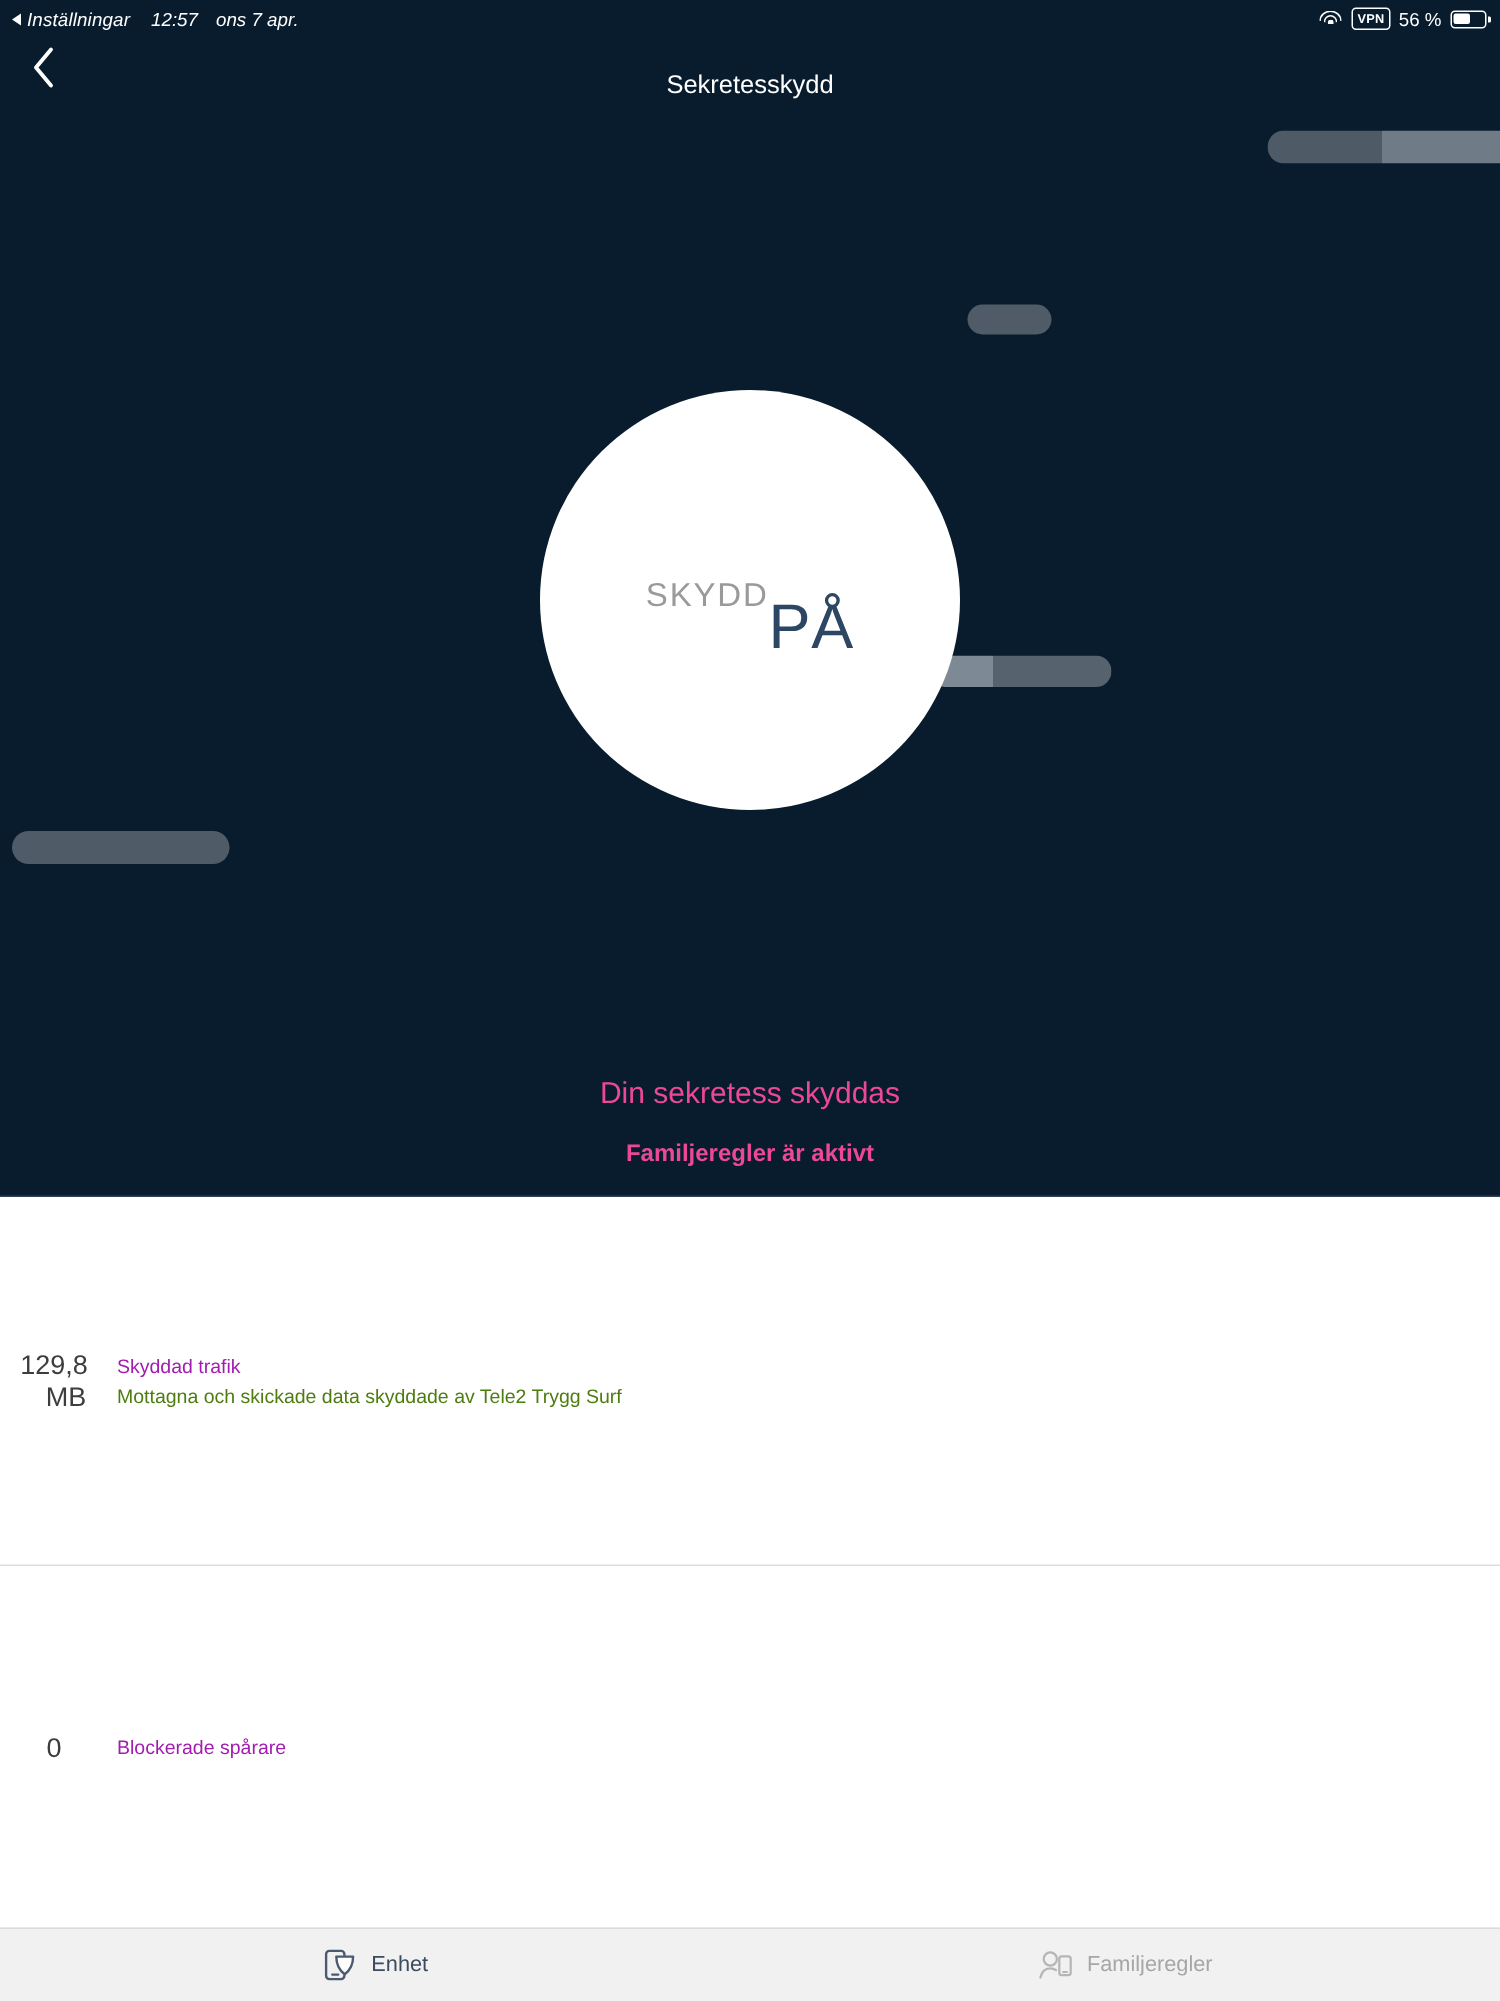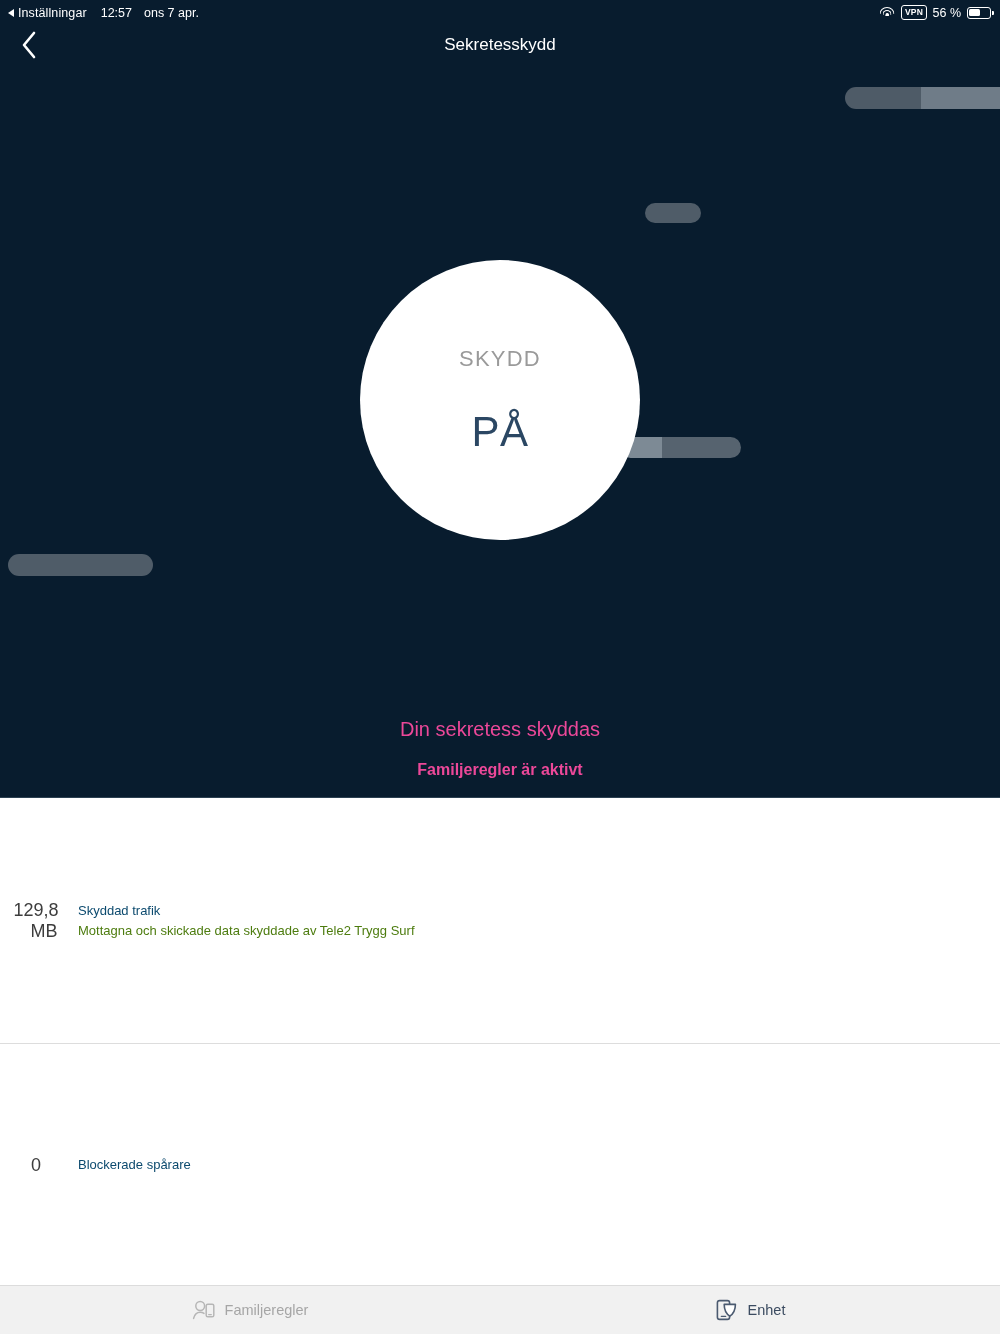--- a/index.html
+++ b/index.html
@@ -12,21 +12,21 @@
   }
   #screen { position:relative; width:1000px; height:1334px; overflow:hidden; background:#ffffff; }
 
   
   .statusbar{
     position:absolute; top:0; left:0; width:1000px; height:25px;
     background:#081c2e; color:#ffffff;
     display:flex; align-items:center;
     font-size:12.5px; z-index:30;
   }
-  .sb-left{ display:flex; align-items:center; gap:0; padding-left:8px; }
+  .sb-left{ display:flex; align-items:center; gap:0; padding-left:8px;font-style:italic; }
   .sb-tri{
     width:0;height:0;
     border-top:4.5px solid transparent;
     border-bottom:4.5px solid transparent;
     border-right:6px solid #ffffff;
     margin-right:4px;
   }
   .sb-app{ margin-right:14px; letter-spacing:.1px;}
   .sb-time{ margin-right:12px; }
   .sb-date{ }
@@ -54,21 +54,21 @@
     width:2px; height:4.4px; background:#ffffff; border-radius:0 1px 1px 0;
   }
   .batt .fill{ height:100%; background:#ffffff; border-radius:1.5px; }
 
   
   .header{
     position:absolute; top:25px; left:0; width:1000px; height:40px;
     background:#081c2e; z-index:25;
   }
   .header-title{
-    position:absolute; left:0; right:0; top:0; height:40px;
+    position:absolute; left:0; right:0; top:12px; height:40px;
     display:flex; align-items:center; justify-content:center;
     color:#ffffff; font-size:17px;
   }
   .back-btn{
     position:absolute; left:6px; top:0; width:46px; height:40px;
     display:flex; align-items:center; justify-content:center; cursor:pointer;
   }
   .back-btn svg{ display:block; }
 
   
@@ -93,21 +93,21 @@
   .pill-mr .s1{ width:42px; background:#7d8a95; }
   .pill-mr .s2{ flex:1; background:#56636f; }
 
   
   .pill-ll{ left:8px; top:554px; width:145px; height:22px; background:#4f5c68; }
 
   
   .shield-circle{
     position:absolute; left:360px; top:260px; width:280px; height:280px;
     background:#ffffff; border-radius:50%;
-    display:flex; flex-direction:column; align-items:center; justify-content:center;
+    display:flex; flex-direction:row; align-items:center; justify-content:center;
     z-index:5; cursor:pointer;
   }
   .shield-label{
     font-size:22px; color:#9a9a9a; letter-spacing:1.2px; line-height:1;
     margin-bottom:6px;
   }
   .shield-state{
     font-size:42px; color:#2b4763; line-height:1; letter-spacing:0.5px;margin-top:35px;
   }
 
@@ -125,21 +125,21 @@
     display:flex; align-items:center;
   }
   .stat-row-1{ top:0; }
   .stat-row-2{ top:244px; border-top:1px solid #dddddd; }
   .stat-value{
     width:72px; flex:0 0 72px; text-align:center;
     color:#3d3d3d; font-size:18px; line-height:1.15;
   }
   .stat-value .unit{ display:block;padding-left:16px; }
   .stat-text{ padding-left:6px; }
-  .stat-title{ font-size:13px; color:#0c4a6e; line-height:1.55; }
+  .stat-title{ font-size:13px; color:#a21caf; line-height:1.55; }
   .stat-desc{ font-size:13px; color:#4d7c0f; line-height:1.55; }
 
   
   .tabbar{
     position:absolute; left:0; bottom:0; width:1000px; height:49px;
     background:#f1f1f1; border-top:1px solid #dcdcdc;
     display:flex; align-items:center;
   }
   .tab{
     flex:1; height:100%;
@@ -231,37 +231,37 @@
         <span class="unit"></span>
       </div>
       <div class="stat-text">
         <div class="stat-title">Blockerade spårare</div>
       </div>
     </div>
   </div>
 
   <div class="tabbar">
 
+    <div class="tab tab-active">
+      <span class="tab-icon">
+        <svg width="24" height="24" viewBox="0 0 24 24">
+          <rect x="2.4" y="2.6" width="12.2" height="18.8" rx="2.2" fill="none" stroke="#4b5a70" stroke-width="1.6"></rect>
+          <line x1="6.4" y1="18.4" x2="10.6" y2="18.4" stroke="#4b5a70" stroke-width="1.4" stroke-linecap="round"></line>
+          <path d="M9.2 6.4 L20.4 6.4 C20.4 13.4 17.6 16.2 14.8 18.2 C12 16.2 9.2 13.4 9.2 6.4 Z" fill="#ffffff" stroke="#4b5a70" stroke-width="1.6" stroke-linejoin="round"></path>
+        </svg>
+      </span>
+      <span class="tab-label">Enhet</span>
+    </div>
+
     <div class="tab tab-inactive">
       <span class="tab-icon">
         <svg width="24" height="22" viewBox="0 0 24 22">
           <circle cx="8.2" cy="7" r="4.4" fill="none" stroke="#b6b6b6" stroke-width="1.5"></circle>
           <path d="M1.6 19.4c0.9-4.1 3.5-6.2 6.6-6.2 1.4 0 2.7 0.4 3.8 1.2" fill="none" stroke="#b6b6b6" stroke-width="1.5" stroke-linecap="round"></path>
           <rect x="14.2" y="5.2" width="7.6" height="12.6" rx="1.6" fill="none" stroke="#b6b6b6" stroke-width="1.5"></rect>
           <line x1="16.7" y1="15.6" x2="19.3" y2="15.6" stroke="#b6b6b6" stroke-width="1.3" stroke-linecap="round"></line>
         </svg>
       </span>
       <span class="tab-label">Familjeregler</span>
     </div>
-
-    <div class="tab tab-active">
-      <span class="tab-icon">
-        <svg width="24" height="24" viewBox="0 0 24 24">
-          <rect x="2.4" y="2.6" width="12.2" height="18.8" rx="2.2" fill="none" stroke="#4b5a70" stroke-width="1.6"></rect>
-          <line x1="6.4" y1="18.4" x2="10.6" y2="18.4" stroke="#4b5a70" stroke-width="1.4" stroke-linecap="round"></line>
-          <path d="M9.2 6.4 L20.4 6.4 C20.4 13.4 17.6 16.2 14.8 18.2 C12 16.2 9.2 13.4 9.2 6.4 Z" fill="#ffffff" stroke="#4b5a70" stroke-width="1.6" stroke-linejoin="round"></path>
-        </svg>
-      </span>
-      <span class="tab-label">Enhet</span>
-    </div>
   </div>
 
 </div>
 
 </body></html>

